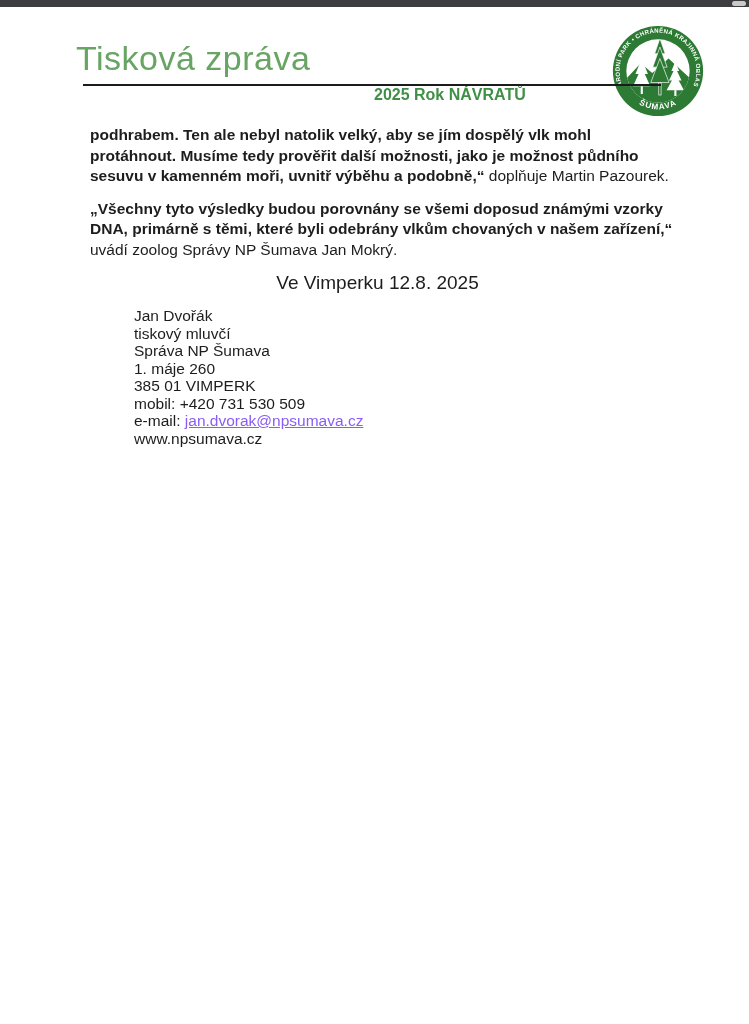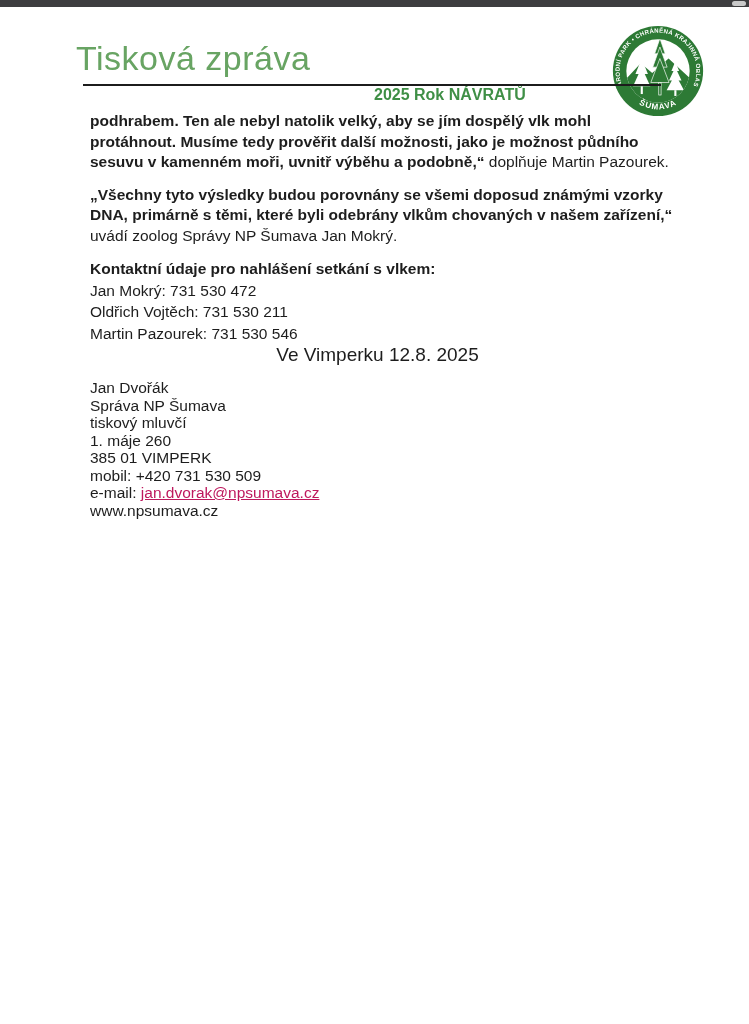--- a/index.html
+++ b/index.html
@@ -13,27 +13,27 @@
   .title {
     position:absolute; left:76px; top:40px; font-size:34px; line-height:1.1;
     font-weight:400; color:#68a463; letter-spacing:.5px;
   }
   .rule { position:absolute; left:83px; top:84px; width:578px; height:2px; background:#1c1c1c; z-index:3; }
   .subtitle {
     position:absolute; left:374px; top:86px; font-size:16px; font-weight:700; color:#3f8f46;
   }
   .logo { position:absolute; left:610px; top:23px; width:96px; height:96px; z-index:2; }
   .logo text { font-family:"Liberation Sans", sans-serif; }
-  .body { position:absolute; left:90px; top:111px; width:575px; }
+  .body { position:absolute; left:90px; top:125px; width:575px; }
   .para { margin:0 0 12px 0; white-space:pre; font-size:15.5px; line-height:20.5px; }
   .b { font-weight:700; }
   .contacts { margin:0; font-size:15.5px; line-height:21.5px; }
   .dateline { margin-top:0; font-size:19px; line-height:21px; text-align:center; }
-  .signature { margin-top:14px; font-size:15.5px; line-height:17.5px; }
-  .link { color:#be185d; text-decoration:underline; cursor:pointer; }
+  .signature { margin-top:14px; font-size:15.5px; line-height:17.5px;margin-left:44px; }
+  .link { color:#8b5cf6; text-decoration:underline; cursor:pointer; }
 </style>
 </head>
 <body>
 
 <div class="page">
 
   <div class="topbar">
     <div class="topbar-handle"></div>
   </div>
 
@@ -87,33 +87,27 @@
 protáhnout. Musíme tedy prověřit další možnosti, jako je možnost půdního
 sesuvu v kamenném moři, uvnitř výběhu a podobně,“</span><span> doplňuje Martin Pazourek.</span></p>
 
 
     <p class="para"><span class="b">„Všechny tyto výsledky budou porovnány se všemi doposud známými vzorky
 DNA, primárně s těmi, které byli odebrány vlkům chovaných v našem zařízení,“</span><span>
 uvádí zoolog Správy NP Šumava Jan Mokrý.</span></p>
 
 
 
-    <div class="contacts">
-      <div class="b">Kontaktní údaje pro nahlášení setkání s vlkem:</div>
-      <div>Jan Mokrý: 731 530 472</div>
-      <div>Oldřich Vojtěch: 731 530 211</div>
-      <div>Martin Pazourek: 731 530 546</div>
-    </div>
 
     <div class="dateline">Ve Vimperku 12.8. 2025</div>
 
     <div class="signature">
       <div>Jan Dvořák</div>
+      <div>tiskový mluvčí</div>
       <div>Správa NP Šumava</div>
-      <div>tiskový mluvčí</div>
       <div>1. máje 260</div>
       <div>385 01 VIMPERK</div>
       <div>mobil: +420 731 530 509</div>
       <div><span>e-mail: </span><a class="link">jan.dvorak@npsumava.cz</a></div>
       <div>www.npsumava.cz</div>
     </div>
 
   </div>
 </div>
 

